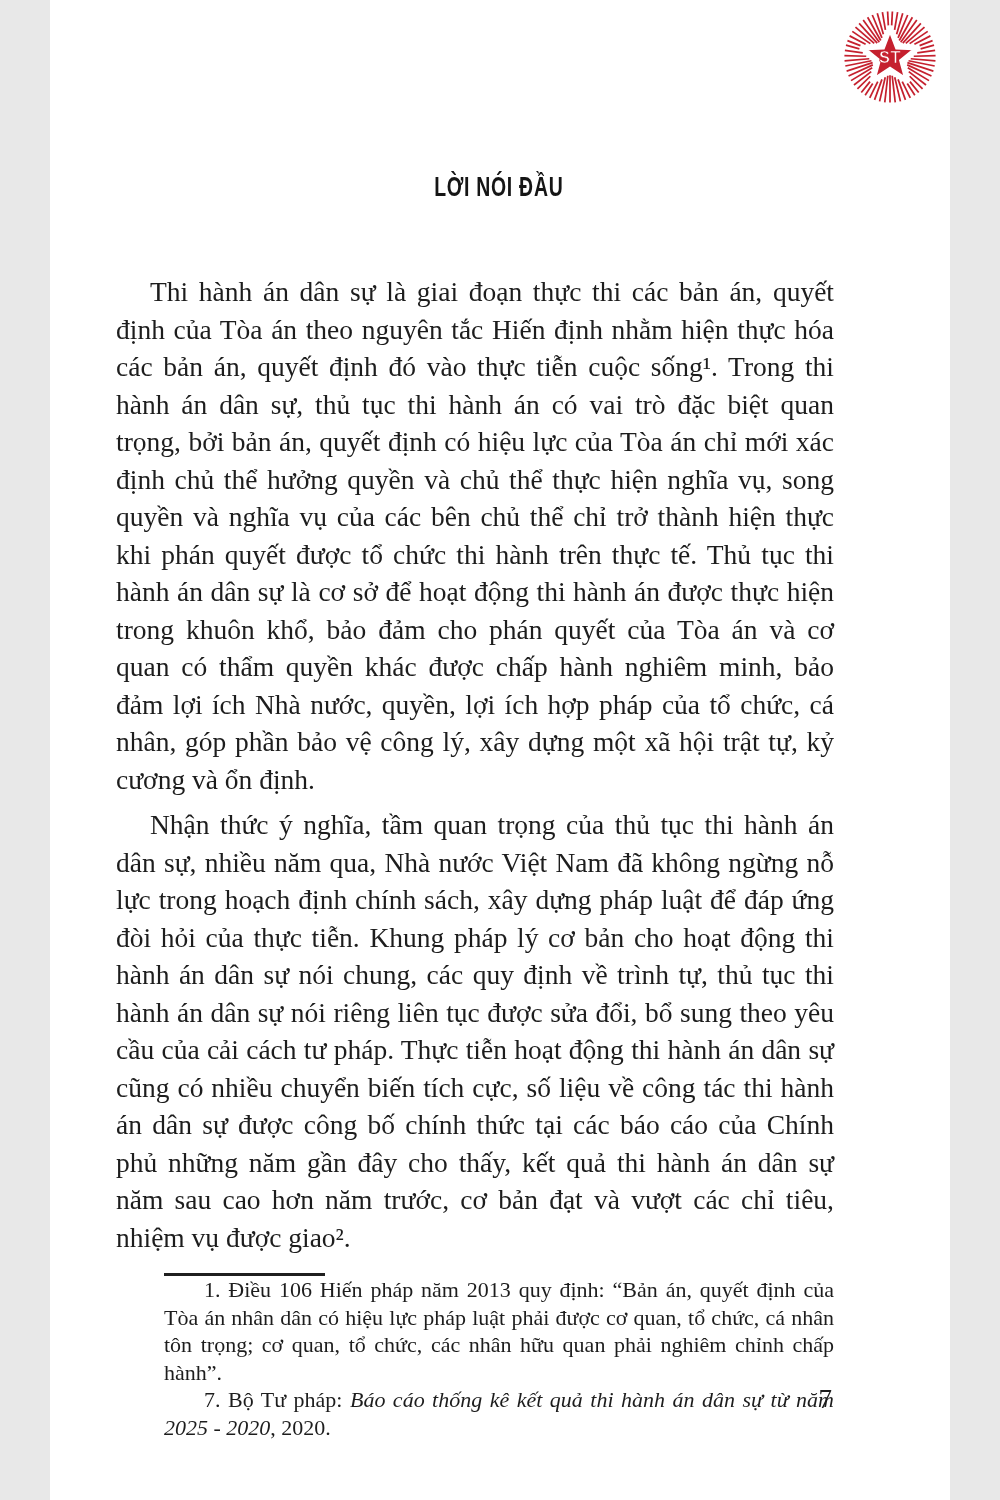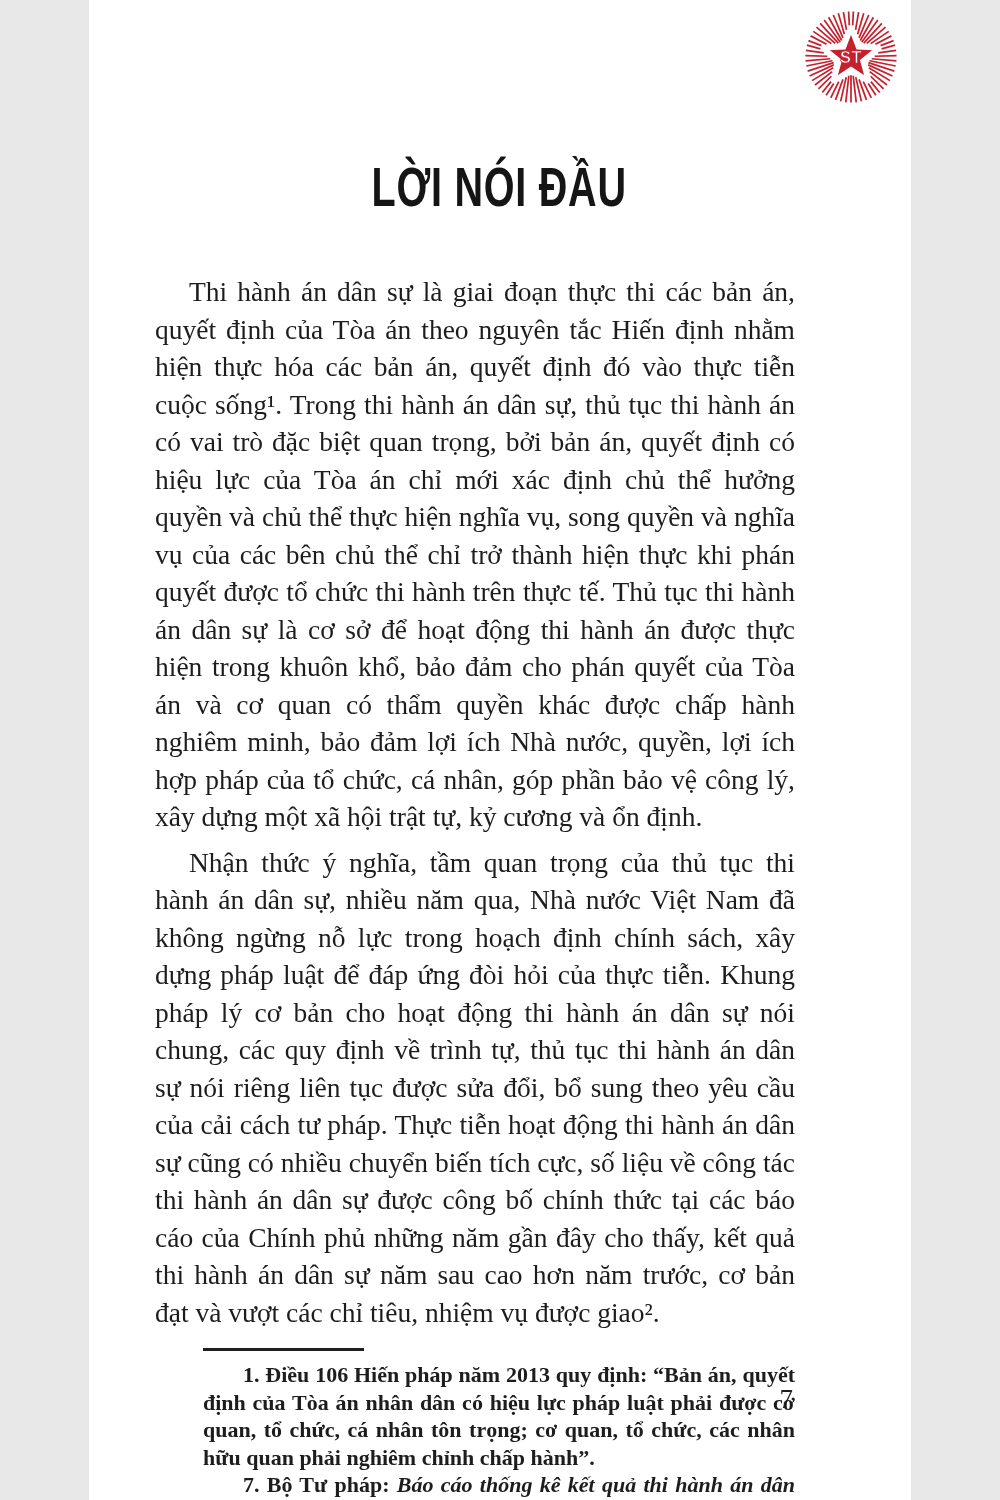--- a/index.html
+++ b/index.html
@@ -1,18 +1,18 @@
 <!DOCTYPE html>
 <html><head>
 <meta charset="utf-8">
 <style>
   html, body { margin: 0; padding: 0; background: #e8e8e8; }
   .page {
     position: relative;
-    width: 822px;
+    width: 900px;
     height: 1500px;
     margin: 0 auto;
     background: #ffffff;
     font-family: "Liberation Serif", serif;
     color: #1d1d1d;
     overflow: hidden;
   }
 
   
   .logo {
@@ -29,21 +29,21 @@
     font-size: 17px;
     letter-spacing: 0.5px;
   }
 
   
   .title {
     margin: 165px 116px 8px 114px;
     text-align: center;
     font-family: "Liberation Sans", sans-serif;
     font-weight: bold;
-    font-size: 55px;
+    font-size: 27px;
     line-height: 44px;
     color: #151515;
     white-space: nowrap;
   }
   .title-inner {
     display: inline-block;
     transform: scaleX(0.72);
     transform-origin: center;
     letter-spacing: 1px;
   }
@@ -61,25 +61,24 @@
   
   .fn-sep {
     margin: 17px 0 0 114px;
     width: 161px;
     height: 3px;
     background: #1f1f1f;
   }
 
   
   .footnotes {
-    margin: 10px 116px 0 114px;
+    margin: 0 116px 0 114px;
     font-size: 22px;
     line-height: 27.5px;
     text-align: justify;
-    font-weight: bold;
   }
   .footnote { margin: 0; text-indent: 40px; }
   .footnote em { font-style: italic; }
 
   
   .page-number {
     position: absolute;
     top: 1384px;
     right: 118px;
     font-size: 27px;

